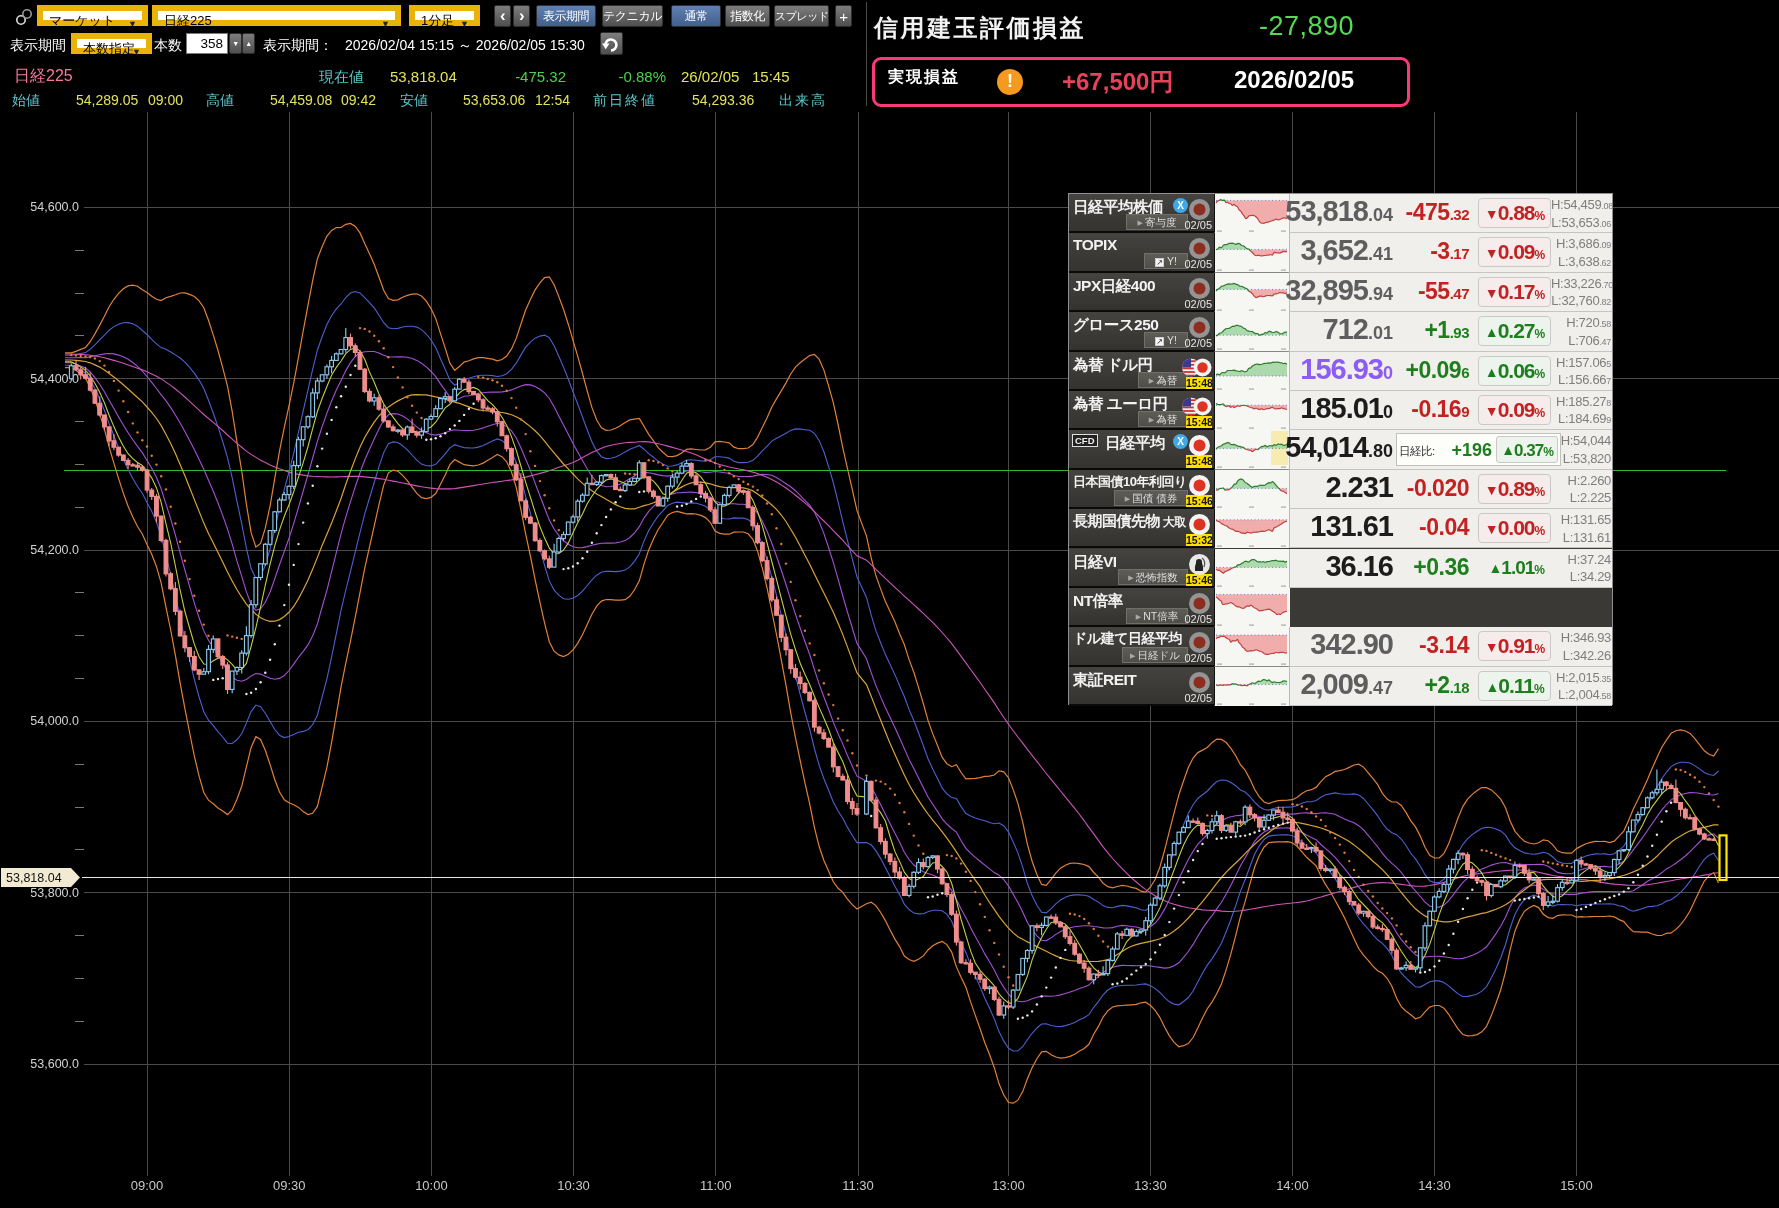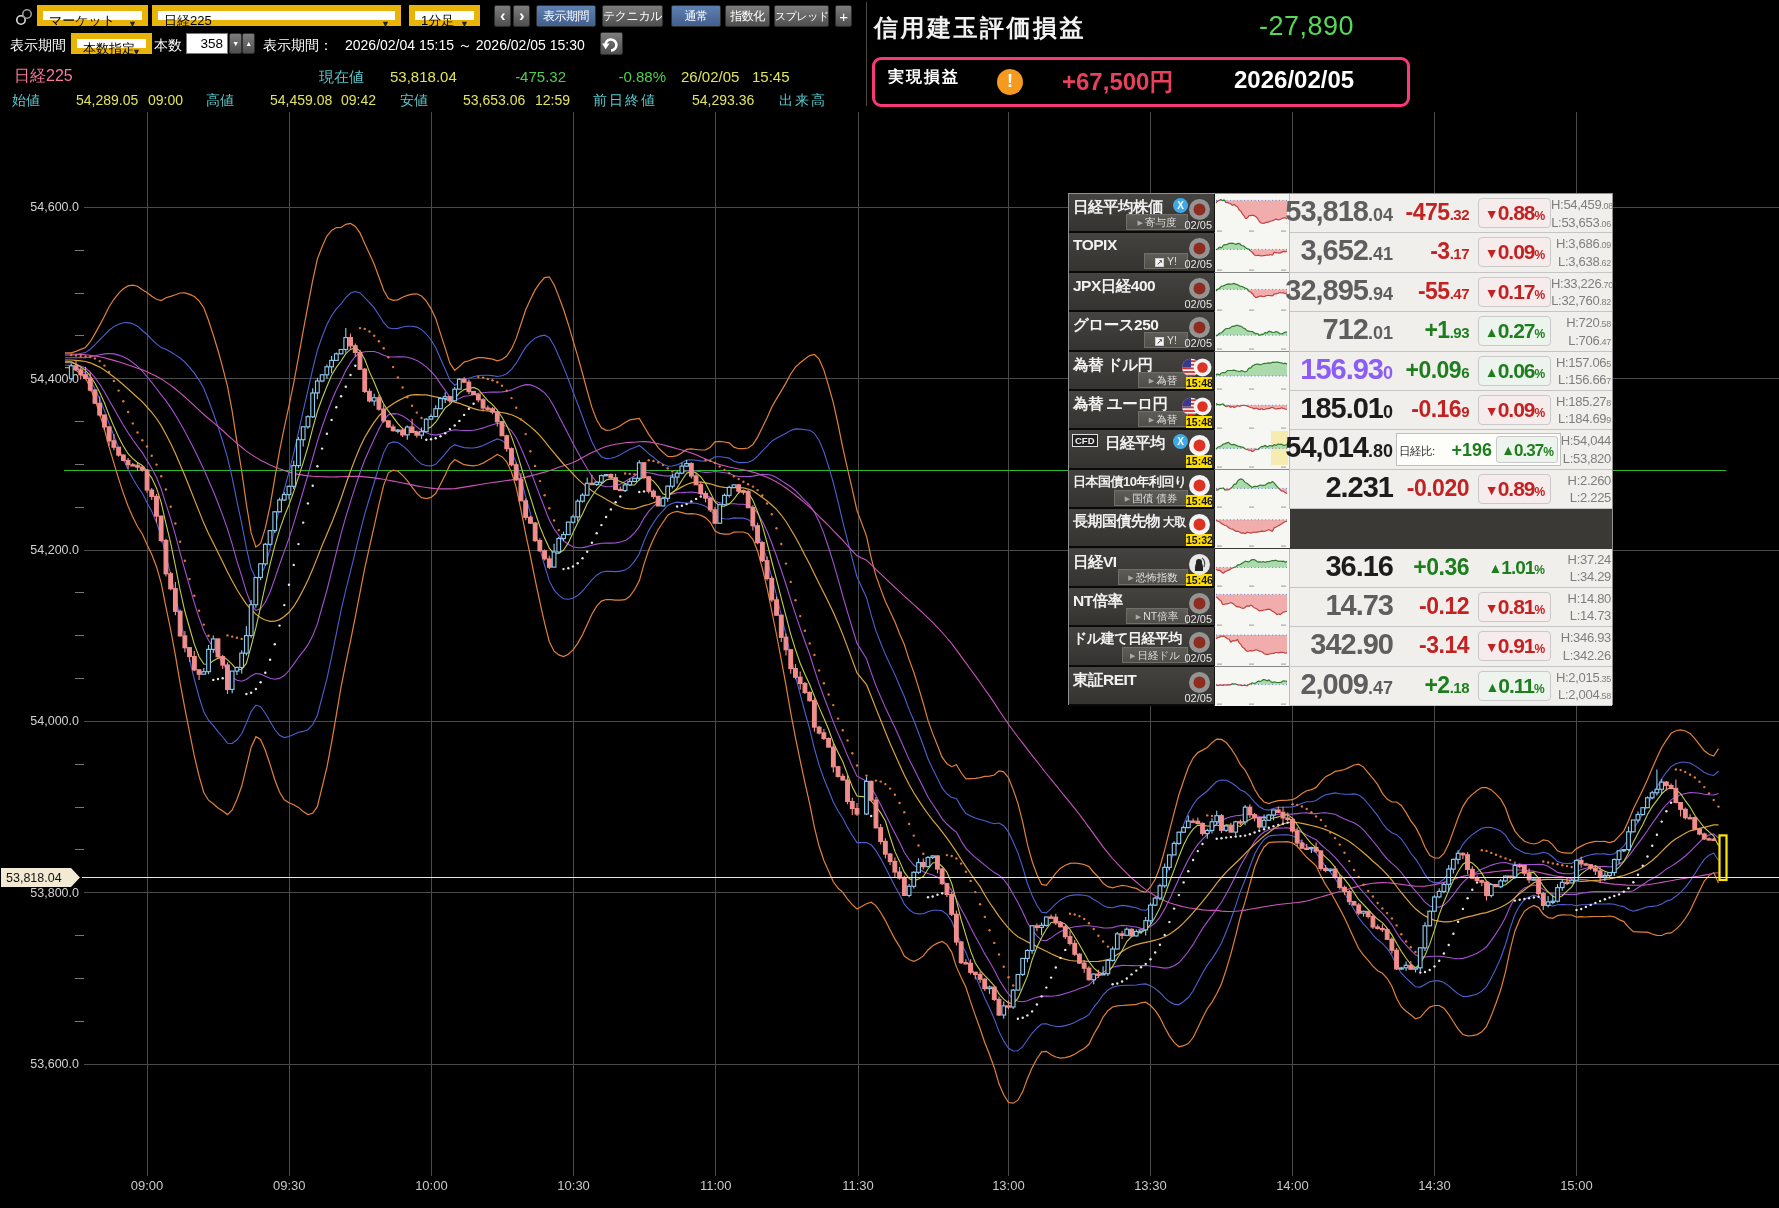--- a/index.html
+++ b/index.html
@@ -1203,21 +1203,21 @@
 <div class="abs yl" style="left:681px;top:68px;font-size:15px">26/02/05</div>
 <div class="abs yl" style="left:752px;top:68px;font-size:15px">15:45</div>
 <div class="abs cy" style="left:12px;top:92px;font-size:14px">始値</div>
 <div class="abs yl" style="left:76px;top:92px;font-size:14px">54,289.05</div>
 <div class="abs yl" style="left:148px;top:92px;font-size:14px">09:00</div>
 <div class="abs cy" style="left:206px;top:92px;font-size:14px">高値</div>
 <div class="abs yl" style="left:270px;top:92px;font-size:14px">54,459.08</div>
 <div class="abs yl" style="left:341px;top:92px;font-size:14px">09:42</div>
 <div class="abs cy" style="left:400px;top:92px;font-size:14px">安値</div>
 <div class="abs yl" style="left:463px;top:92px;font-size:14px">53,653.06</div>
-<div class="abs yl" style="left:535px;top:92px;font-size:14px">12:59</div>
+<div class="abs yl" style="left:535px;top:92px;font-size:14px">12:54</div>
 <div class="abs cy" style="left:593px;top:92px;font-size:14px;letter-spacing:2px">前日終値</div>
 <div class="abs yl" style="left:692px;top:92px;font-size:14px">54,293.36</div>
 <div class="abs cy" style="left:779px;top:92px;font-size:14px;letter-spacing:2px">出来高</div>
 <div class="abs" style="left:874px;top:12px;color:#f2f2f2;font-size:24px;font-weight:bold;letter-spacing:2.5px">信用建玉評価損益</div>
 <div class="abs" style="left:1259px;top:11px;color:#57d957;font-size:27px;letter-spacing:0.5px">-27,890</div>
 <div class="abs" style="left:872px;top:57px;width:538px;height:50px;border:3px solid #f83a78;border-radius:9px;background:#000"></div>
 <div class="abs" style="left:888px;top:67px;color:#fff;font-size:16px;font-weight:bold;letter-spacing:2px">実現損益</div>
 <div class="abs" style="left:997px;top:69px;width:26px;height:26px;border-radius:50%;background:#f59a1e;color:#fff;font-size:18px;font-weight:bold;text-align:center;line-height:25px">!</div>
 <div class="abs" style="left:1062px;top:66px;color:#e8415c;font-size:24px;font-weight:bold">+67,500円</div>
 <div class="abs" style="left:1234px;top:66px;color:#fff;font-size:24px;font-weight:bold">2026/02/05</div>
@@ -1550,20 +1550,29 @@
           <path d="M1.0,10.8L1.0,11.4L2.8,12.3L4.6,12.9L6.5,14.6L8.3,15.5L10.1,16.5L11.9,17.0L13.7,18.7L15.6,19.8L17.4,20.1L19.2,21.3L21.0,22.5L22.8,22.2L24.7,23.0L26.5,24.2L28.3,23.9L30.1,24.8L31.9,23.2L33.8,23.5L35.6,24.1L37.4,23.6L39.2,23.0L41.1,23.4L42.9,22.9L44.7,22.8L46.5,22.1L48.3,22.3L50.2,22.1L52.0,21.5L53.8,20.4L55.6,21.4L57.4,22.6L59.3,18.6L61.1,18.1L62.9,17.1L64.7,15.9L66.5,14.9L68.4,13.5L70.2,12.8L72.0,12.2L72.0,10.8Z" fill="#f0a8a8" opacity="0.95"></path>
           <line x1="1" y1="10.8" x2="73" y2="10.8" stroke="#5577cc" stroke-width="1" stroke-dasharray="1,2.5" opacity="0.85"></line>
           <path d="M1.0,11.4L2.8,12.3M2.8,12.3L4.6,12.9M4.6,12.9L6.5,14.6M6.5,14.6L8.3,15.5M8.3,15.5L10.1,16.5M10.1,16.5L11.9,17.0M11.9,17.0L13.7,18.7M13.7,18.7L15.6,19.8M15.6,19.8L17.4,20.1M17.4,20.1L19.2,21.3M19.2,21.3L21.0,22.5M21.0,22.5L22.8,22.2M22.8,22.2L24.7,23.0M24.7,23.0L26.5,24.2M26.5,24.2L28.3,23.9M28.3,23.9L30.1,24.8M30.1,24.8L31.9,23.2M31.9,23.2L33.8,23.5M33.8,23.5L35.6,24.1M35.6,24.1L37.4,23.6M37.4,23.6L39.2,23.0M39.2,23.0L41.1,23.4M41.1,23.4L42.9,22.9M42.9,22.9L44.7,22.8M44.7,22.8L46.5,22.1M46.5,22.1L48.3,22.3M48.3,22.3L50.2,22.1M50.2,22.1L52.0,21.5M52.0,21.5L53.8,20.4M53.8,20.4L55.6,21.4M55.6,21.4L57.4,22.6M57.4,22.6L59.3,18.6M59.3,18.6L61.1,18.1M61.1,18.1L62.9,17.1M62.9,17.1L64.7,15.9M64.7,15.9L66.5,14.9M66.5,14.9L68.4,13.5M68.4,13.5L70.2,12.8M70.2,12.8L72.0,12.2" stroke="#c04040" fill="none" stroke-width="1.2"></path>
           <g fill="#aaa">
             <rect x="2" y="36.5" width="5" height="1.2"></rect>
             <rect x="34" y="36.5" width="5" height="1.2"></rect>
             <rect x="66" y="36.5" width="5" height="1.2"></rect>
           </g>
         </svg>
       </div>
+      <div class="vcell">
+        <div class="bigp" style="color:#1c1c1c">131.61<span class="pdec"></span></div>
+        <div class="chg" style="color:#c32222">-0.04<span class="cdec"></span></div>
+        <div class="pctbox" style="color:#c32222;background:#f6ecec"><span class="arr">▼</span>0.00<span class="pcts">%</span></div>
+        <div class="hl">
+          <div>H:131.65<span class="hld"></span></div>
+          <div>L:131.61<span class="hld"></span></div>
+        </div>
+      </div>
     </div>
     <div class="prow" style="top:354.5px">
       <div class="ncell">
         <div class="nm" style="left:4px;font-size:15.5px">日経VI</div>
         <div class="sbtn" style="width:70px"><span class="tri">▶</span>恐怖指数</div>
         <div class="tbadge">15:46</div>
         <div class="cic" style="left:119px"><svg width="23" height="23">
             <circle cx="11.5" cy="11.5" r="10.5" fill="#e8e8e8"></circle>
             <path d="M7,18 Q6,10 11,7 Q16,10 15,18 Z" fill="#222"></path>
             <circle cx="11" cy="9" r="3" fill="#222"></circle>
@@ -1612,29 +1621,20 @@
           <path d="M1.0,6.4L1.0,9.0L2.7,10.0L4.3,11.9L6.0,12.8L7.6,16.4L9.3,16.5L10.9,15.8L12.6,15.8L14.2,15.3L15.9,14.5L17.5,15.5L19.2,16.6L20.8,18.1L22.5,18.9L24.1,18.7L25.8,19.7L27.4,20.3L29.1,20.2L30.7,18.8L32.4,17.9L34.0,18.4L35.7,17.1L37.3,18.0L39.0,19.7L40.6,20.3L42.3,21.2L43.9,22.8L45.6,22.7L47.2,22.6L48.9,22.0L50.5,21.9L52.2,21.4L53.8,21.2L55.5,21.7L57.1,23.0L58.8,24.0L60.4,25.1L62.1,26.7L63.7,25.8L65.4,26.7L67.0,25.1L68.7,23.9L70.3,23.8L72.0,23.2L72.0,6.4Z" fill="#f0a8a8" opacity="0.95"></path>
           <line x1="1" y1="6.4" x2="73" y2="6.4" stroke="#5577cc" stroke-width="1" stroke-dasharray="1,2.5" opacity="0.85"></line>
           <path d="M1.0,9.0L2.7,10.0M2.7,10.0L4.3,11.9M4.3,11.9L6.0,12.8M6.0,12.8L7.6,16.4M7.6,16.4L9.3,16.5M9.3,16.5L10.9,15.8M10.9,15.8L12.6,15.8M12.6,15.8L14.2,15.3M14.2,15.3L15.9,14.5M15.9,14.5L17.5,15.5M17.5,15.5L19.2,16.6M19.2,16.6L20.8,18.1M20.8,18.1L22.5,18.9M22.5,18.9L24.1,18.7M24.1,18.7L25.8,19.7M25.8,19.7L27.4,20.3M27.4,20.3L29.1,20.2M29.1,20.2L30.7,18.8M30.7,18.8L32.4,17.9M32.4,17.9L34.0,18.4M34.0,18.4L35.7,17.1M35.7,17.1L37.3,18.0M37.3,18.0L39.0,19.7M39.0,19.7L40.6,20.3M40.6,20.3L42.3,21.2M42.3,21.2L43.9,22.8M43.9,22.8L45.6,22.7M45.6,22.7L47.2,22.6M47.2,22.6L48.9,22.0M48.9,22.0L50.5,21.9M50.5,21.9L52.2,21.4M52.2,21.4L53.8,21.2M53.8,21.2L55.5,21.7M55.5,21.7L57.1,23.0M57.1,23.0L58.8,24.0M58.8,24.0L60.4,25.1M60.4,25.1L62.1,26.7M62.1,26.7L63.7,25.8M63.7,25.8L65.4,26.7M65.4,26.7L67.0,25.1M67.0,25.1L68.7,23.9M68.7,23.9L70.3,23.8M70.3,23.8L72.0,23.2" stroke="#c04040" fill="none" stroke-width="1.2"></path>
           <g fill="#aaa">
             <rect x="2" y="36.5" width="5" height="1.2"></rect>
             <rect x="34" y="36.5" width="5" height="1.2"></rect>
             <rect x="66" y="36.5" width="5" height="1.2"></rect>
           </g>
         </svg>
       </div>
-      <div class="vcell">
-        <div class="bigp" style="color:#5e5e5e">14.73<span class="pdec"></span></div>
-        <div class="chg" style="color:#c32222">-0.12<span class="cdec"></span></div>
-        <div class="pctbox" style="color:#c32222;background:#f6ecec"><span class="arr">▼</span>0.81<span class="pcts">%</span></div>
-        <div class="hl">
-          <div>H:14.80<span class="hld"></span></div>
-          <div>L:14.73<span class="hld"></span></div>
-        </div>
-      </div>
     </div>
     <div class="prow" style="top:433.2px">
       <div class="ncell">
         <div class="nm" style="left:4px;font-size:14px">ドル建て日経平均</div>
         <div class="sbtn" style="width:66px"><span class="tri">▶</span>日経ドル</div>
         <div class="tdate">02/05</div>
         <div class="cic" style="left:119px"><svg width="23" height="23">
             <circle cx="11.5" cy="11.5" r="10.5" fill="#949494"></circle>
             <circle cx="11.5" cy="11.5" r="6" fill="#8d2d20"></circle>
           </svg></div>

